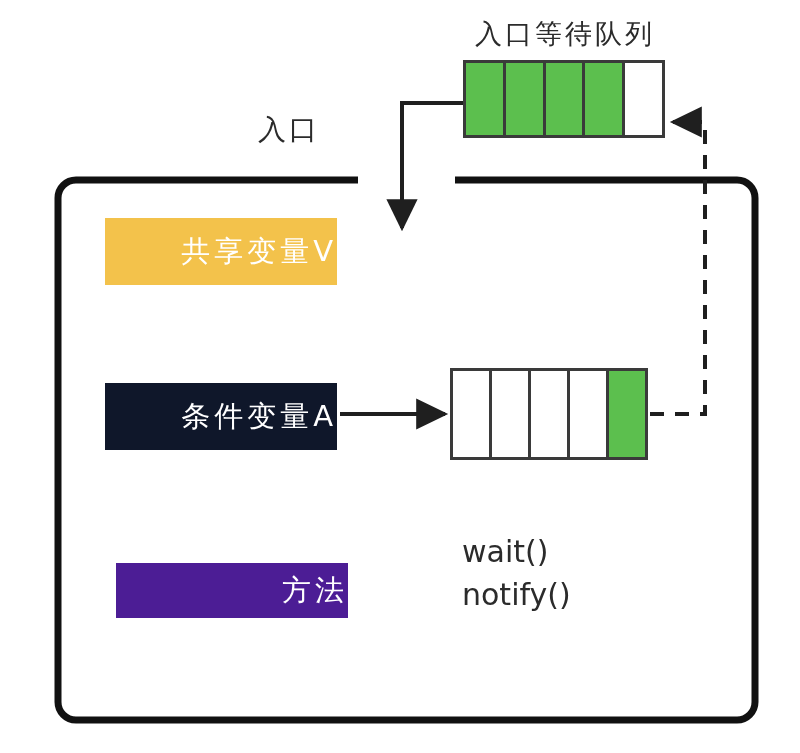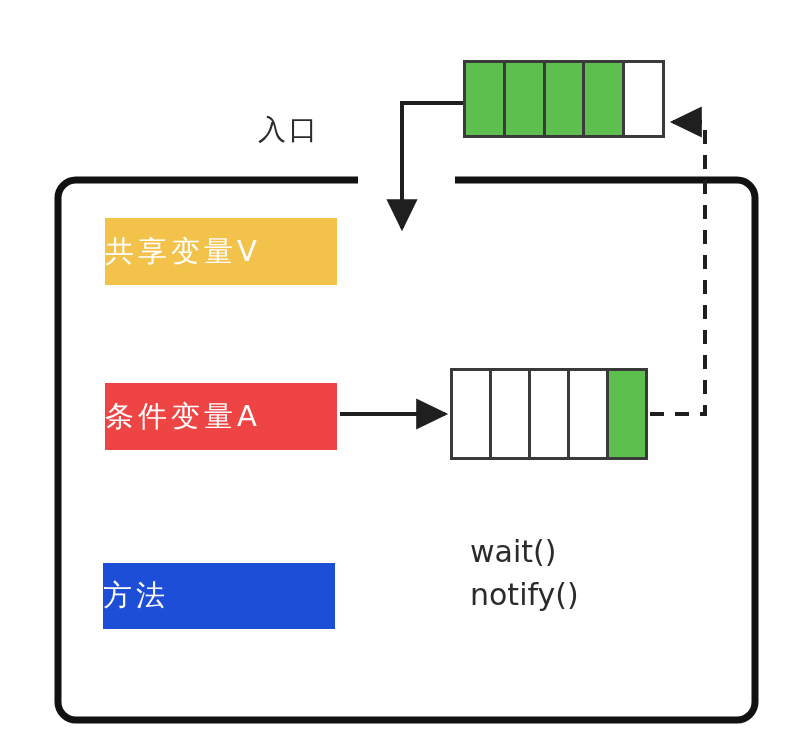--- a/index.html
+++ b/index.html
@@ -46,21 +46,21 @@
   }
   .entry-label {
     font-size: 28px;
   }
 
   
   .member-box {
     position: absolute;
     display: flex;
     align-items: center;
-    justify-content: flex-start;
+    justify-content: flex-end;
     color: #ffffff;
     font-family: "DejaVu Sans", sans-serif;
     font-size: 29px;
     letter-spacing: 4px;
     box-sizing: border-box;
   }
 
   
   .queue {
     position: absolute;
@@ -79,21 +79,20 @@
   }
 
   
   .methods {
     position: absolute;
     color: #2b2b2b;
     font-family: "DejaVu Sans", sans-serif;
     font-size: 30px;
     line-height: 1.42;
     white-space: nowrap;
-    margin-left: 8px;
   }
   .methods div { }
 </style>
 </head>
 <body>
 
 <div id="stage">
 
   <svg id="wires" viewBox="0 0 800 753">
     <defs>
@@ -116,40 +115,41 @@
              A 18 18 0 0 0 737 180
              L 455 180" fill="none" stroke="#111111" stroke-width="7" stroke-linecap="butt"></path>
 
     <path d="M 463 103 L 402 103 L 402 228" fill="none" stroke="#1f1f1f" stroke-width="4" marker-end="url(#arrowSolid)"></path>
 
     <path d="M 340 414 L 445 414" fill="none" stroke="#1f1f1f" stroke-width="4" marker-end="url(#arrowSolid)"></path>
 
     <path d="M 650 414 L 705 414 L 705 122 L 673 122" fill="none" stroke="#1f1f1f" stroke-width="4" stroke-dasharray="14 11" marker-end="url(#arrowDash)"></path>
   </svg>
 
+  <div class="cjk-label queue-title" style="left:455px; top:18px; width:220px;">入口等待队列</div>
 
   <div class="queue" style="left:463px; top:60px; width:202px; height:78px;">
     <div class="queue-cell" style="background:#5CBF4E;"></div>
     <div class="queue-cell" style="background:#5CBF4E;"></div>
     <div class="queue-cell" style="background:#5CBF4E;"></div>
     <div class="queue-cell" style="background:#5CBF4E;"></div>
     <div class="queue-cell" style="background:#FFFFFF;"></div>
   </div>
 
   <div class="cjk-label entry-label" style="left:258px; top:113px;">入口</div>
 
   <div class="member-box" style="left:105px; top:218px; width:232px; height:67px; background:#F3C24B;">
     <span>共享变量V</span>
   </div>
 
-  <div class="member-box" style="left:105px; top:383px; width:232px; height:67px; background:#ef4444;">
+  <div class="member-box" style="left:105px; top:383px; width:232px; height:67px; background:#0f172a;">
     <span>条件变量A</span>
   </div>
 
-  <div class="member-box" style="left:103px; top:563px; width:232px; height:66px; background:#1d4ed8;">
+  <div class="member-box" style="left:116px; top:563px; width:232px; height:55px; background:#4c1d95;">
     <span>方法</span>
   </div>
 
 
   <div class="queue" style="left:450px; top:368px; width:198px; height:92px;">
     <div class="queue-cell" style="background:#FFFFFF;"></div>
     <div class="queue-cell" style="background:#FFFFFF;"></div>
     <div class="queue-cell" style="background:#FFFFFF;"></div>
     <div class="queue-cell" style="background:#FFFFFF;"></div>
     <div class="queue-cell" style="background:#5CBF4E;"></div>

